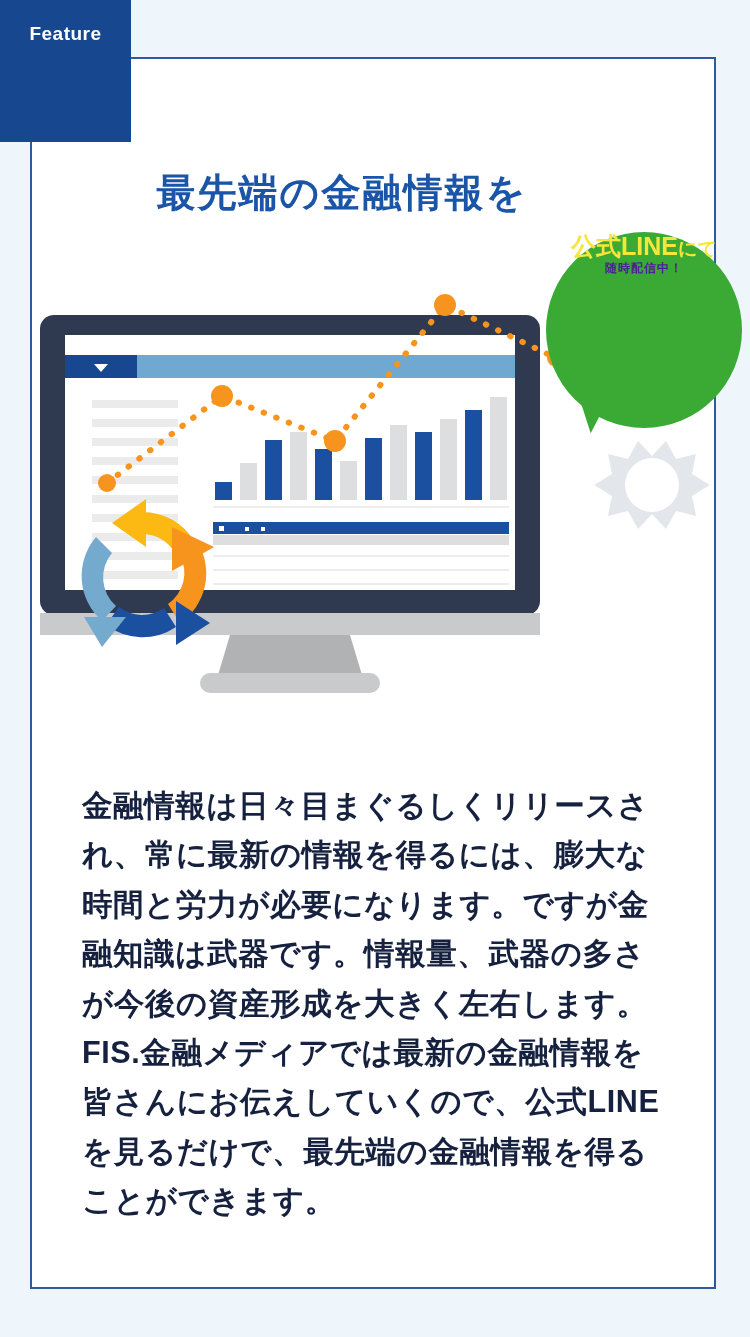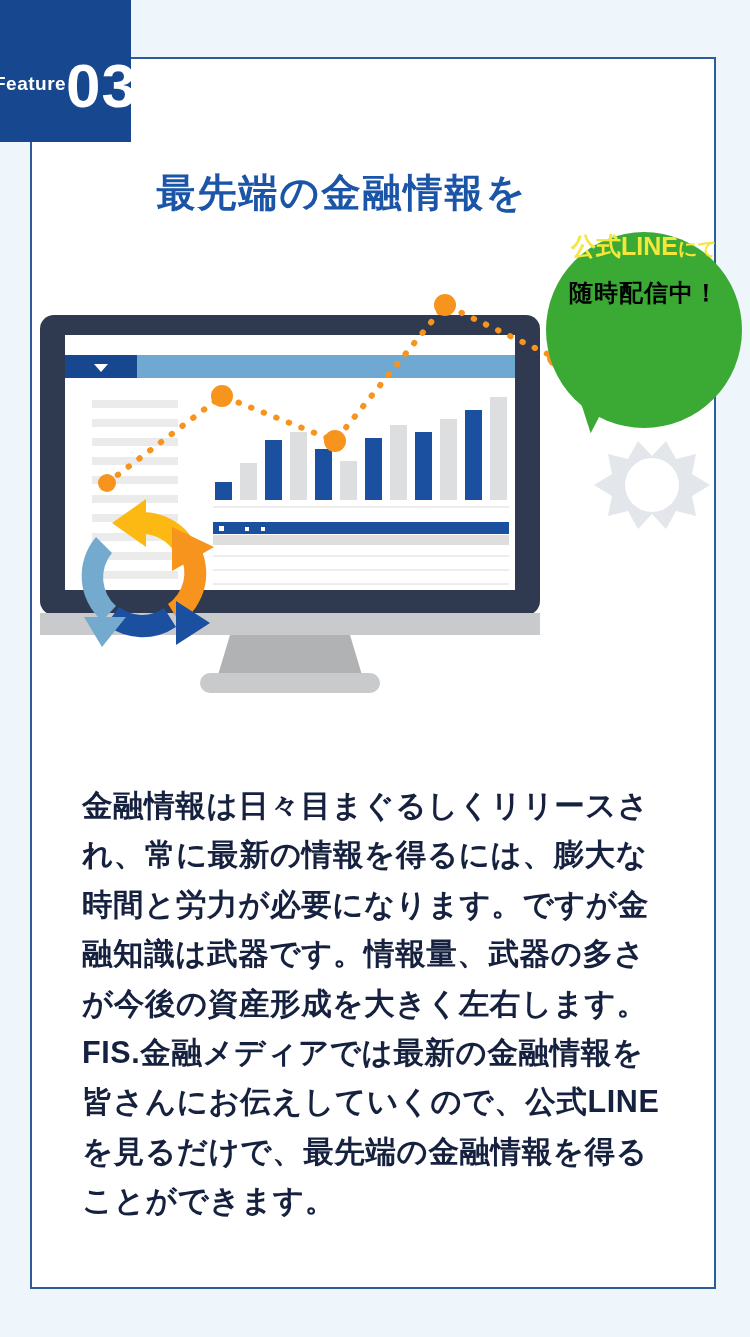--- a/index.html
+++ b/index.html
@@ -13,21 +13,21 @@
   
   #card{
     position:absolute;left:30px;top:57px;width:686px;height:1232px;
     background:#ffffff;border:2px solid #2e5c9a;box-sizing:border-box;
   }
 
   
   #feature-tab{
     position:absolute;left:0;top:0;width:131px;height:142px;
     background:#16478f;color:#ffffff;z-index:5;
-    display:flex;flex-direction:row;align-items:center;justify-content:center;
+    display:flex;flex-direction:column;align-items:center;justify-content:flex-start;
     padding-top:24px;box-sizing:border-box;
   }
   #feature-tab .ft-label{
     font-size:19px;font-weight:bold;letter-spacing:.5px;line-height:1;
   }
   #feature-tab .ft-num{
     font-size:62px;font-weight:bold;line-height:1;margin-top:6px;letter-spacing:1px;
   }
 
   
@@ -56,40 +56,39 @@
     position:absolute;left:24px;bottom:-4px;width:0;height:0;
     border-left:26px solid transparent;border-right:10px solid transparent;
     border-top:42px solid #3aaa35;transform:rotate(14deg);
   }
   #badge .bl1{
     color:#f5e63c;font-size:25px;font-weight:bold;line-height:1.15;letter-spacing:0px;
     white-space:nowrap;
   }
   #badge .bl1 .sm{font-size:19px;}
   #badge .bl2{
-    color:#000000;font-size:24px;font-weight:bold;line-height:1.3;margin-top:16px;
+    color:#4c1d95;font-size:12px;font-weight:bold;line-height:1.3;margin-top:0;
     letter-spacing:1px;white-space:nowrap;
   }
 
   
   #body-text{
     position:absolute;left:66px;top:765px;width:620px;
     color:#16213f;font-size:30.5px;font-weight:bold;
     line-height:1.62;letter-spacing:.6px;
   }
   #body-text p{margin:16px;}
 </style>
 </head>
 <body>
 
 <div id="card"></div>
 
 <div id="feature-tab">
   <span class="ft-label">Feature</span>
-  <span class="ft-num">03</span>
 </div>
 
 <h2 id="title">
   <span class="tline">最先端の金融情報を</span>
 </h2>
 
 <div id="illustration">
 <svg width="690" height="500" viewBox="0 0 690 500" xmlns="http://www.w3.org/2000/svg">
 
   <g>

